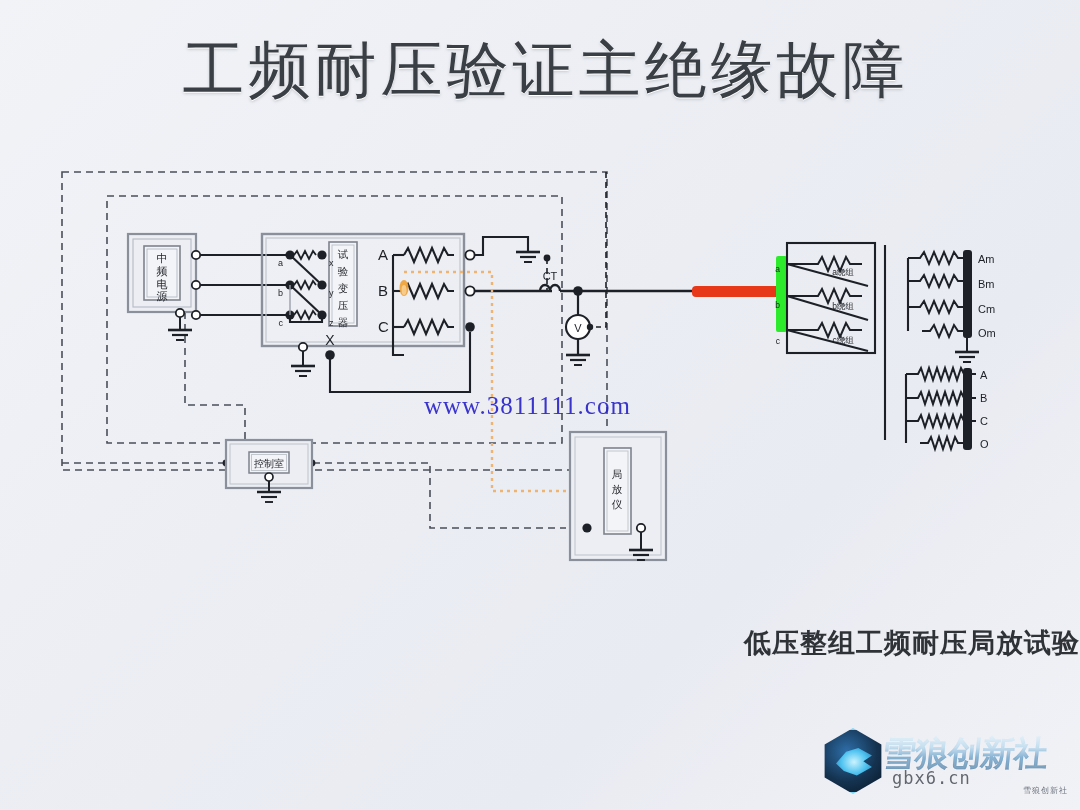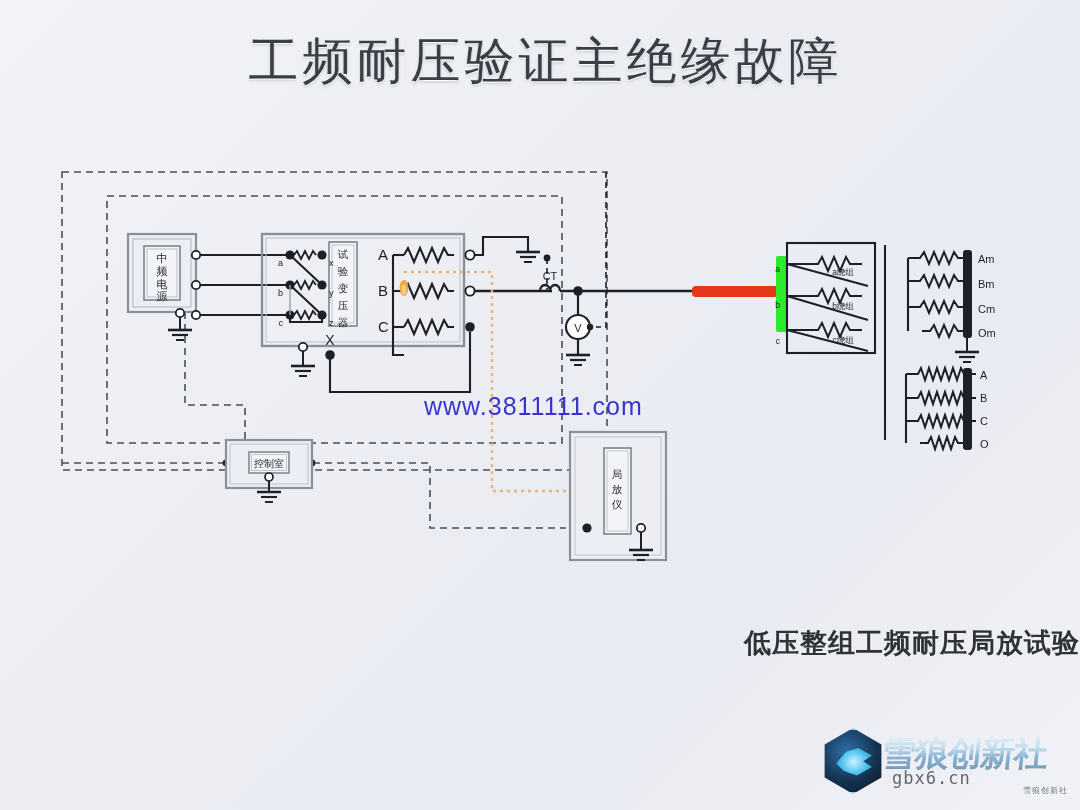--- a/index.html
+++ b/index.html
@@ -6,32 +6,32 @@
   body{
     width:1080px;height:810px;
     background:linear-gradient(135deg,#f2f3f7 0%,#eceef4 40%,#e9ebf2 70%,#f1f2f6 100%);
     font-family:"Liberation Sans","DejaVu Sans",sans-serif;
     overflow:hidden;position:relative;
   }
   #stage{position:absolute;inset:0;}
   .title{
     position:absolute;left:11px;right:0;top:28px;text-align:center;
     font-family:"DejaVu Serif","Liberation Serif",serif;
-    font-size:50px;letter-spacing:4px;color:#3a3f45;
+    font-size:62px;letter-spacing:4px;color:#3a3f45;
     font-weight:500;
     text-shadow:0 1px 0 #fff,0 2px 3px rgba(120,125,135,.35);
     white-space:nowrap;
   }
   .caption{
     position:absolute;left:0;right:0;top:625px;text-align:right;
     font-size:27px;color:#2f3338;letter-spacing:1px;font-weight:600;
   }
   .watermark-url{
     position:absolute;left:424px;top:392px;
-    font-family:Liberation Sans, sans-serif;
+    font-family:Liberation Serif, serif;
     font-size:25px;color:#2b25c9;letter-spacing:1px;white-space:nowrap;
     opacity:.92;
   }
   svg{position:absolute;left:0;top:0;width:1080px;height:810px;}
   .lbl{font-family:"Liberation Sans","DejaVu Sans",sans-serif;fill:#1d2026;}
   
   .logo{position:absolute;left:818px;top:722px;width:252px;height:78px;}
   .logo-hex{
     position:absolute;left:2px;top:6px;width:66px;height:66px;
     background:radial-gradient(circle at 40% 35%,#2e6ea8 0%,#14324f 55%,#081624 100%);

